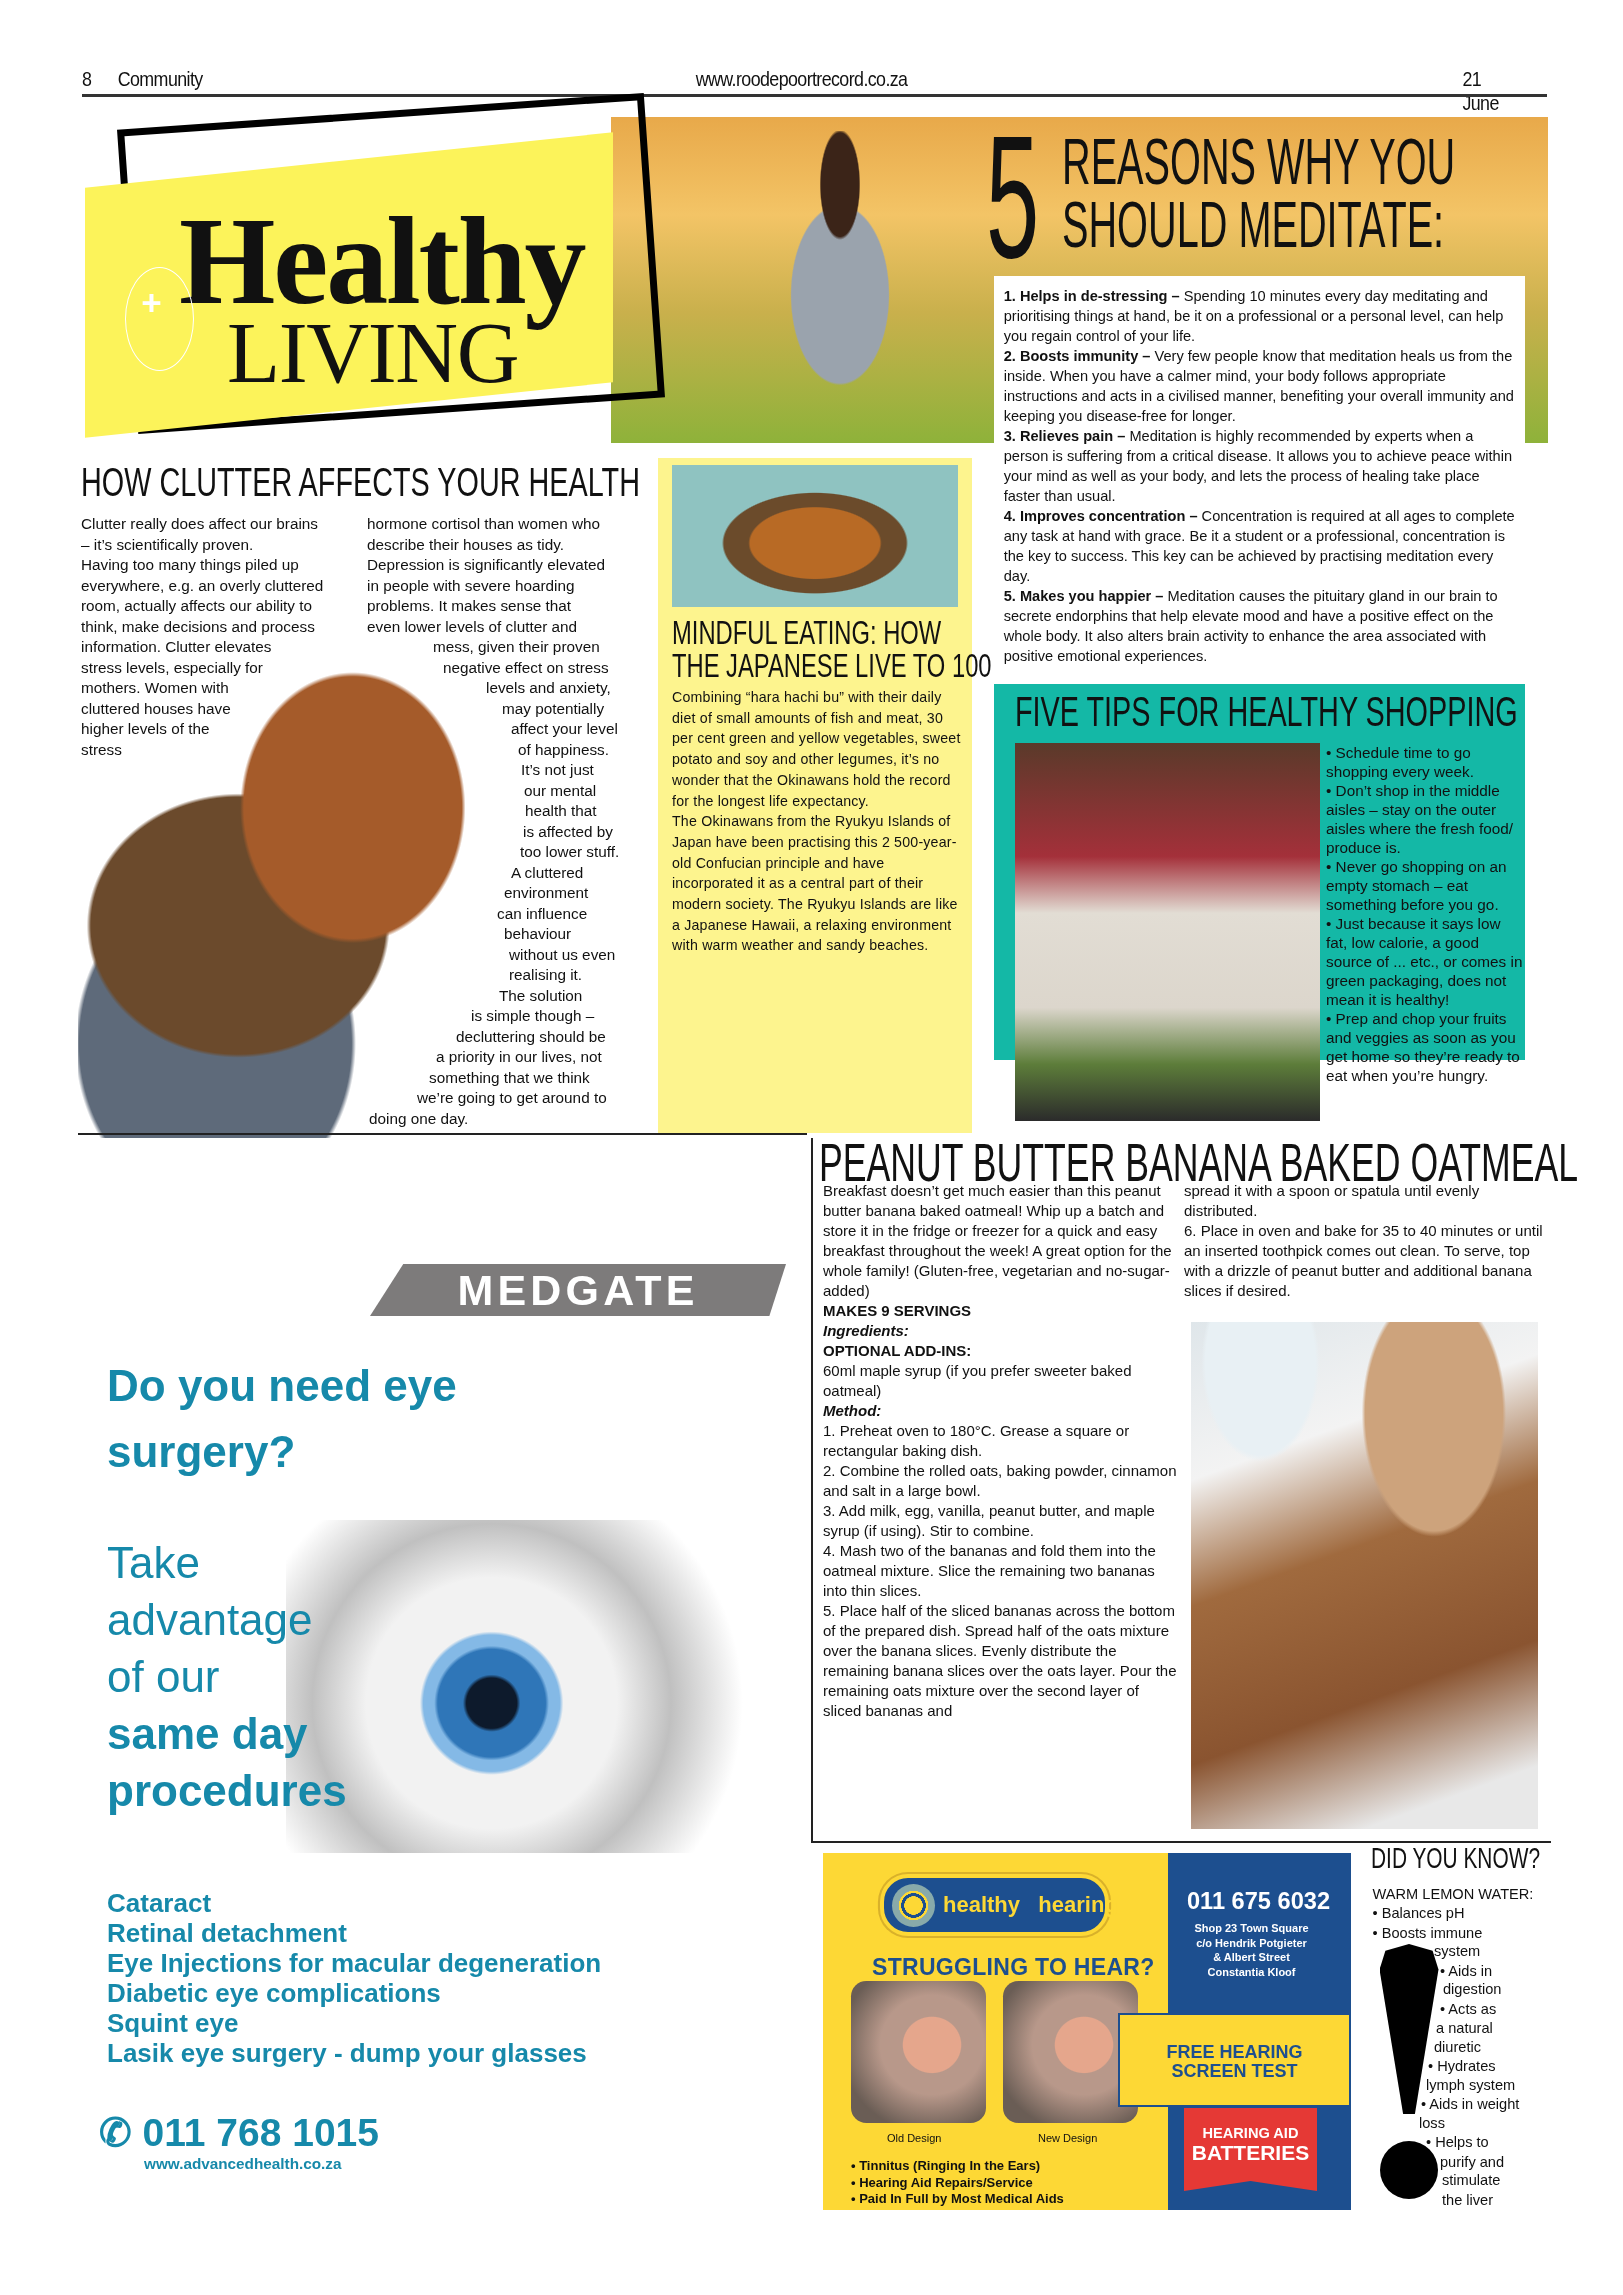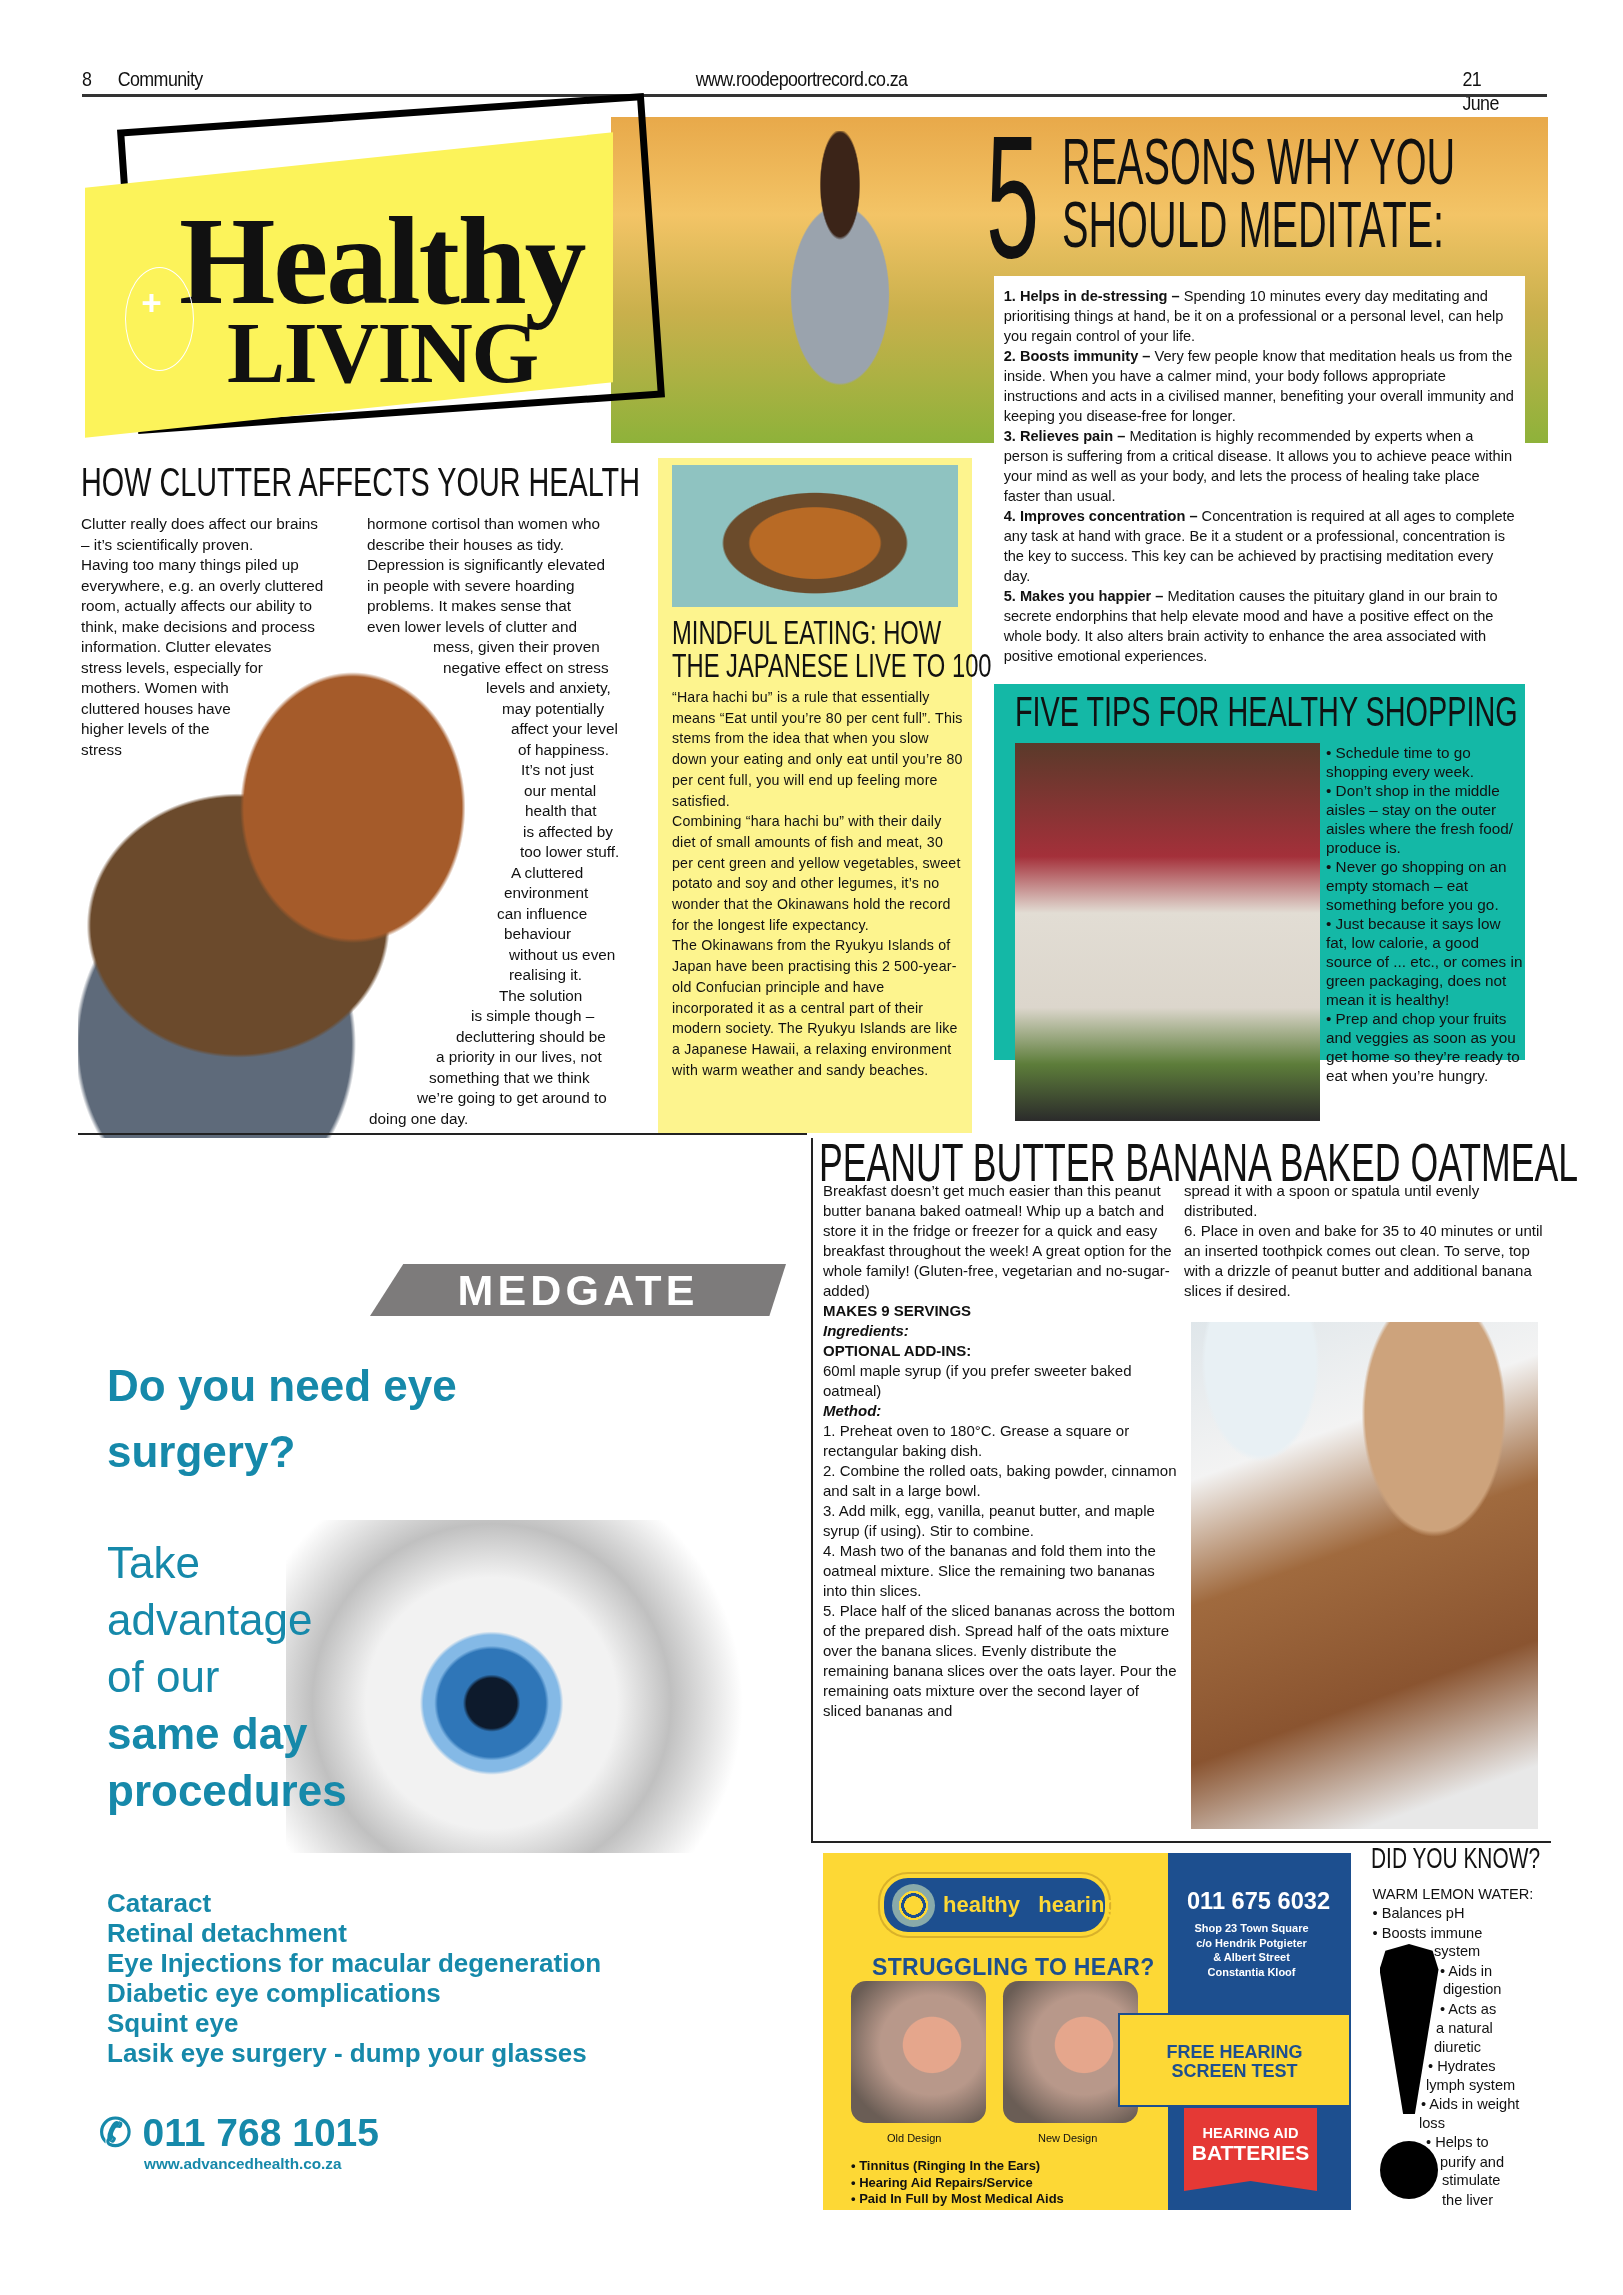--- a/index.html
+++ b/index.html
@@ -8,21 +8,21 @@
 .hdr{left:82px;top:67px;width:1465px;height:28px;font-family:"Liberation Sans Narrow","Liberation Sans",sans-serif;font-size:21px;letter-spacing:-0.7px;transform:scaleX(.85);transform-origin:left}
 .rule{left:82px;top:94px;width:1465px;height:2.8px;background:#333}
 .cond{font-family:"Liberation Sans",sans-serif;transform-origin:left top;display:inline-block;white-space:nowrap}
 .body-txt{font-size:15.3px;line-height:20.5px;color:#111}
 .body-txt p{margin:0}
 
 #banner{left:78px;top:111px;width:611px;height:312px}
 #banner .frame{position:absolute;left:49px;top:0;width:528px;height:305px;border:7.6px solid #000;transform:rotate(-4deg)}
 #banner .ypanel{position:absolute;left:7px;top:49px;width:528px;height:250px;background:#fcf35a;transform:skewY(-6deg)}
 #banner .title1{position:absolute;left:101px;top:80px;font-family:"Liberation Serif",serif;font-weight:bold;font-size:124px;letter-spacing:-2.1px}
-#banner .title2{position:absolute;left:149px;top:191px;font-family:"Liberation Serif",serif;font-weight:bold;font-size:87px;letter-spacing:-1.4px}
+#banner .title2{position:absolute;left:149px;top:191px;font-family:"Liberation Serif",serif;font-weight:normal;font-size:87px;letter-spacing:-1.4px}
 #banner .logo{position:absolute;left:47px;top:156px;width:69px;height:104px;border:1.4px solid #fff;border-radius:50%}
 #banner .logo span{position:absolute;left:15.3px;top:15.3px;color:#fff;font-size:35px;font-weight:bold}
 
 #medphoto{left:611px;top:117px;width:937px;height:326px;background:linear-gradient(180deg,#e8a94a 0%,#f3c466 30%,#c9b04c 60%,#8eb23a 100%)}
 #medphoto .person{position:absolute;left:139px;top:14px;width:180px;height:298px;background:radial-gradient(ellipse at 50% 18%,#3b2418 0 15%,transparent 16%),radial-gradient(ellipse at 50% 55%,#9aa3ad 0 38%,transparent 39%);}
 #reasons-title{left:986px;top:124px;}
 #reasons-title .five{font-size:174px;line-height:146px;font-family:"Liberation Sans Narrow","Liberation Sans",sans-serif;transform:scaleX(.55);transform-origin:left top;position:absolute;left:0;top:0}
 #reasons-title .l1,#reasons-title .l2{position:absolute;left:76px;font-size:64px;line-height:64px;transform:scaleX(.62);transform-origin:left top;white-space:nowrap}
 #reasons-title .l1{top:5.6px}#reasons-title .l2{top:69px}
 #reasons-box{left:994px;top:276px;width:531px;height:396px;background:#fff;padding:9.7px 9.7px;font-size:14.6px;line-height:20px}
@@ -168,21 +168,20 @@
   <p style="padding-left:69px">a priority in our lives, not</p>
   <p style="padding-left:62px">something that we think</p>
   <p style="padding-left:50px">we’re going to get around to</p>
   <p style="padding-left:2.1px">doing one day.</p>
 </div>
 
 <div class="abs" id="mindful">
   <div class="foodimg"></div>
   <h2><span>MINDFUL EATING: HOW</span><br><span>THE JAPANESE LIVE TO 100</span></h2>
   <div class="txt">
-    <p style="line-height:20.7px">“Hara hachi bu” is a rule that essentially means “Eat until you’re 80 per cent full”. This stems from the idea that when you slow down your eating and only eat until you’re 80 per cent full, you will end up feeling more satisfied.</p>
     <p style="line-height:20.7px">Combining “hara hachi bu” with their daily diet of small amounts of fish and meat, 30 per cent green and yellow vegetables, sweet potato and soy and other legumes, it’s no wonder that the Okinawans hold the record for the longest life expectancy.</p>
     <p style="line-height:20.7px">The Okinawans from the Ryukyu Islands of Japan have been practising this 2 500-year-old Confucian principle and have incorporated it as a central part of their modern society. The Ryukyu Islands are like a Japanese Hawaii, a relaxing environment with warm weather and sandy beaches.</p>
   </div>
 </div>
 
 <div class="abs" id="tips">
   <h2>FIVE TIPS FOR HEALTHY SHOPPING</h2>
   <div class="photo"></div>
   <div class="list">
     <p>• Schedule time to go shopping every week.</p>

